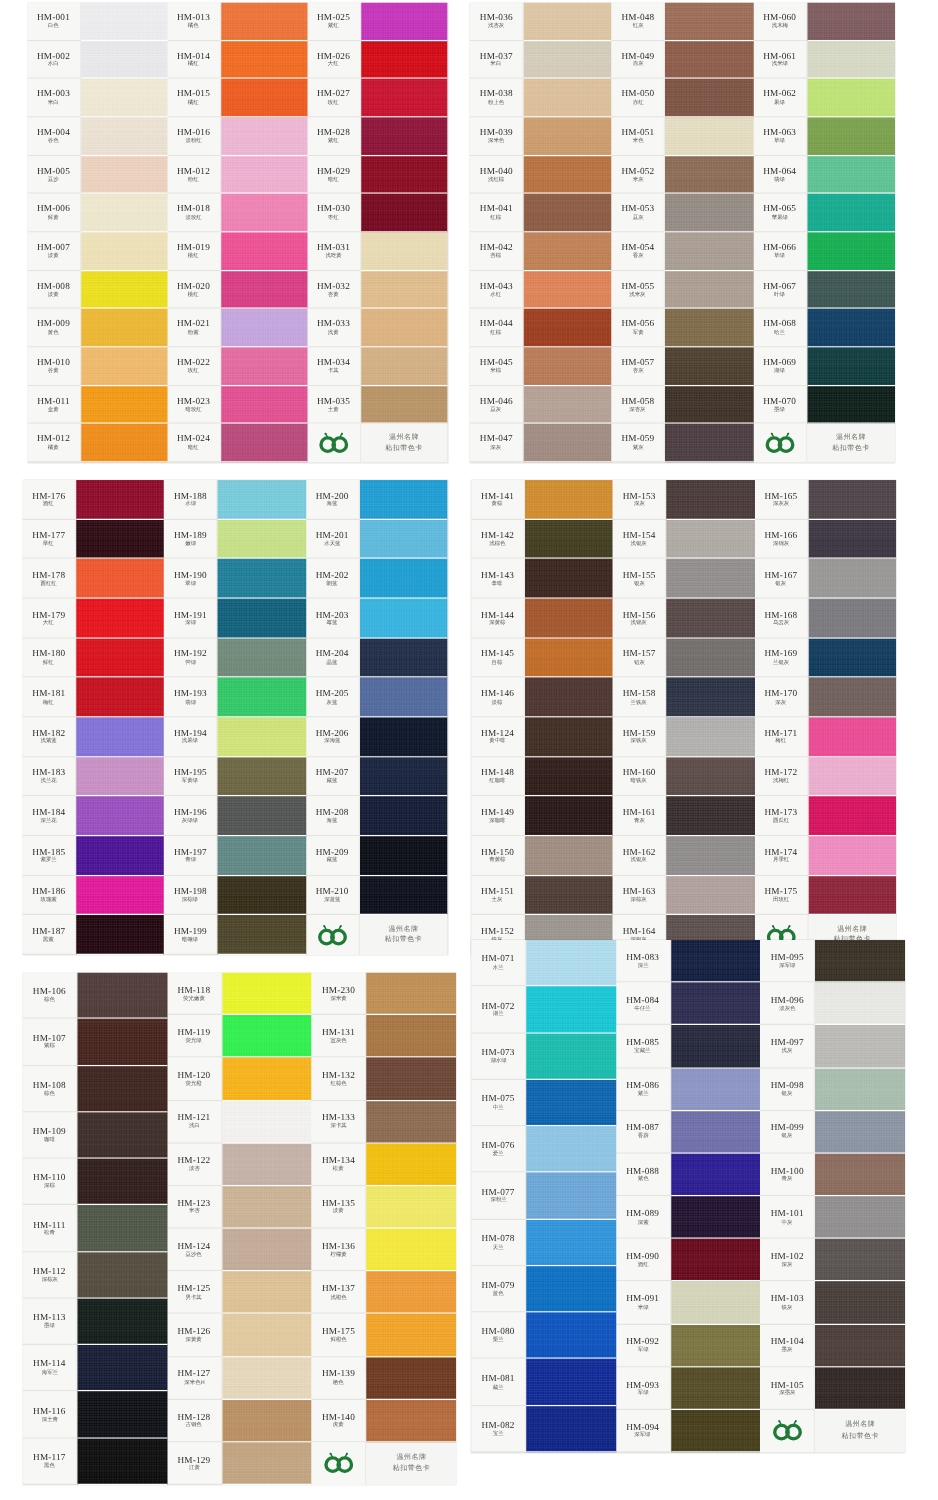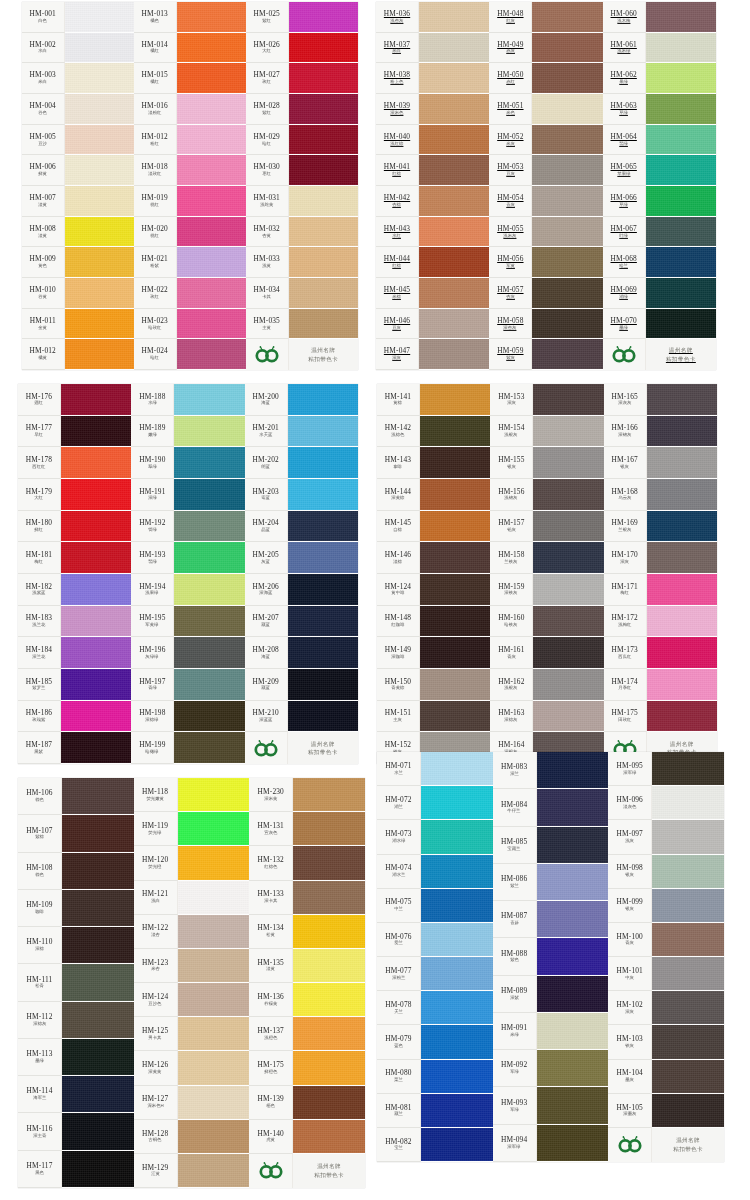--- a/index.html
+++ b/index.html
@@ -374,21 +374,21 @@
               <circle cx="28" cy="16" r="9" fill="none" stroke="#1f7a36" stroke-width="4.5"></circle>
             </svg>
           </div>
           <div class="logo-text">
             <span>温州名牌</span>
             <span>粘扣带色卡</span>
           </div>
         </div>
       </div>
     </div>
-    <div class="panel" style="left: 376px; top: 2px; width: 340px; height: 368px; text-decoration: underline;">
+    <div class="panel" style="left: 376px; top: 2px; width: 340px; height: 368px;">
       <div class="colgroup">
         <div class="cell">
           <div class="label">
             <div class="code">HM-036</div>
             <div class="cname">浅杏灰</div>
           </div>
           <div class="swatch" style="background-color: rgb(221, 198, 164);"></div>
         </div>
         <div class="cell">
           <div class="label">
@@ -1464,27 +1464,20 @@
         </div>
         <div class="cell">
           <div class="label">
             <div class="code">HM-073</div>
             <div class="cname">湖水绿</div>
           </div>
           <div class="swatch" style="background-color: rgb(23, 188, 174);"></div>
         </div>
         <div class="cell">
           <div class="label">
-            <div class="code">HM-074</div>
-            <div class="cname">湖水兰</div>
-          </div>
-          <div class="swatch" style="background-color: rgb(13, 133, 189);"></div>
-        </div>
-        <div class="cell">
-          <div class="label">
             <div class="code">HM-075</div>
             <div class="cname">中兰</div>
           </div>
           <div class="swatch" style="background-color: rgb(10, 99, 173);"></div>
         </div>
         <div class="cell">
           <div class="label">
             <div class="code">HM-076</div>
             <div class="cname">爱兰</div>
           </div>
@@ -1575,20 +1568,27 @@
             <div class="cname">紫色</div>
           </div>
           <div class="swatch" style="background-color: rgb(43, 27, 147);"></div>
         </div>
         <div class="cell">
           <div class="label">
             <div class="code">HM-089</div>
             <div class="cname">深紫</div>
           </div>
           <div class="swatch" style="background-color: rgb(31, 18, 48);"></div>
+        </div>
+        <div class="cell">
+          <div class="label">
+            <div class="code">HM-090</div>
+            <div class="cname">酒红</div>
+          </div>
+          <div class="swatch" style="background-color: rgb(103, 9, 28);"></div>
         </div>
         <div class="cell">
           <div class="label">
             <div class="code">HM-091</div>
             <div class="cname">米绿</div>
           </div>
           <div class="swatch" style="background-color: rgb(213, 213, 186);"></div>
         </div>
         <div class="cell">
           <div class="label">

